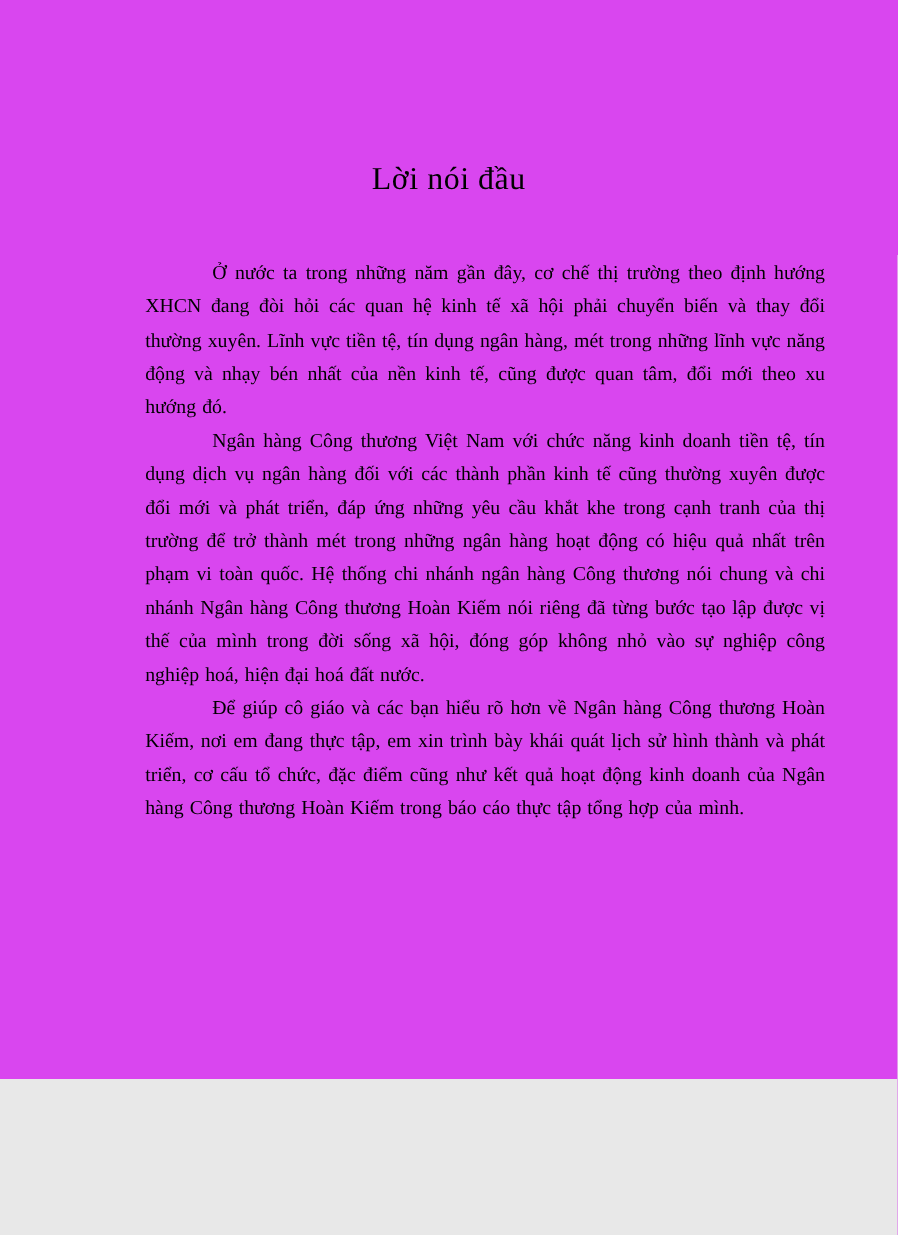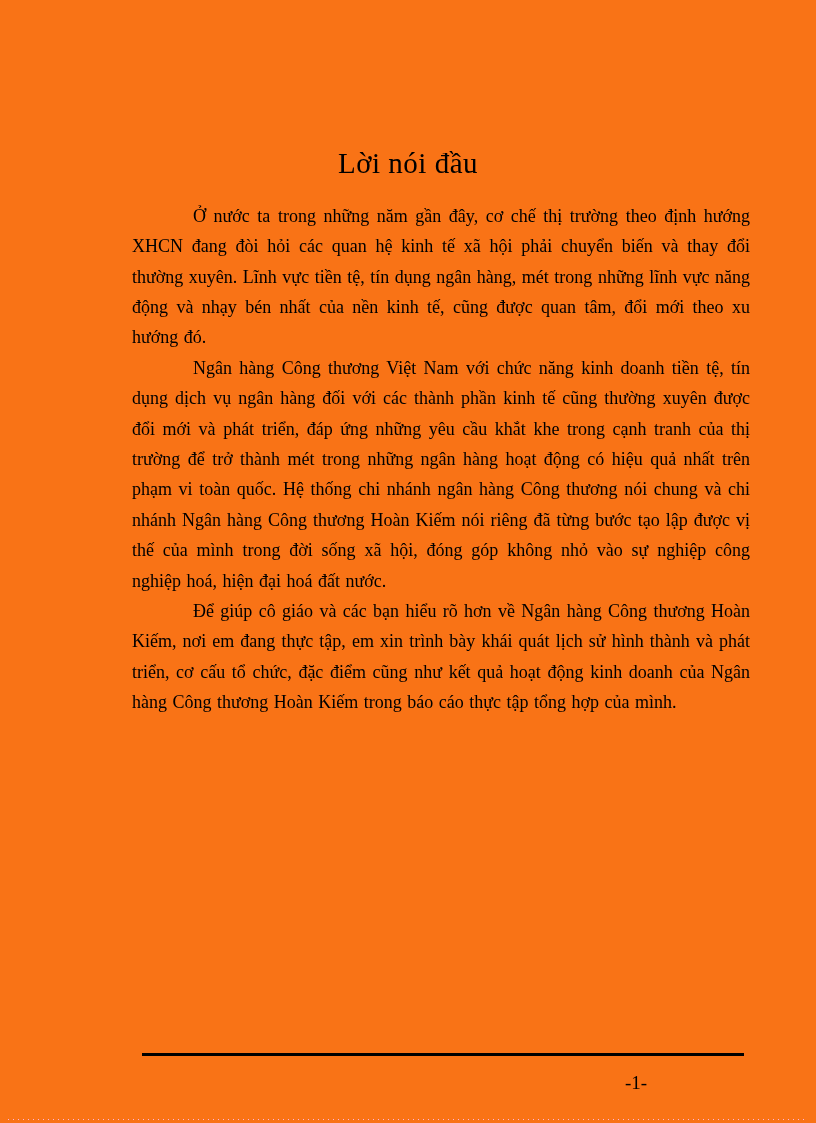--- a/index.html
+++ b/index.html
@@ -1,36 +1,36 @@
 <!DOCTYPE html>
 <html><head>
 <meta charset="utf-8">
 <style>
   * { margin: 0; padding: 0; box-sizing: border-box; }
   html, body { background: #e8e8e8; }
   .page {
     position: relative;
     width: 816px;
-    height: 1123px;
+    height: 981px;
     margin: 0 auto;
-    background: #f97316;
+    background: #d946ef;
     color: #000000;
     font-family: "Liberation Serif", "DejaVu Serif", serif;
     overflow: hidden;
   }
   .doc-title {
     margin-top: 146px;
     text-align: center;
     font-size: 29px;
     font-weight: normal;
     line-height: 1.2;
     letter-spacing: 0.5px;
   }
   .doc-body {
-    margin: 20px 66px 0 132px; 
+    margin: 52px 66px 0 132px; 
     text-align: justify;
     font-size: 18px;
     line-height: 30.4px;
     word-spacing: 1px;
   }
   .doc-body p {
     margin: 0;
     text-indent: 61px;
   }
   .footer-rule {

